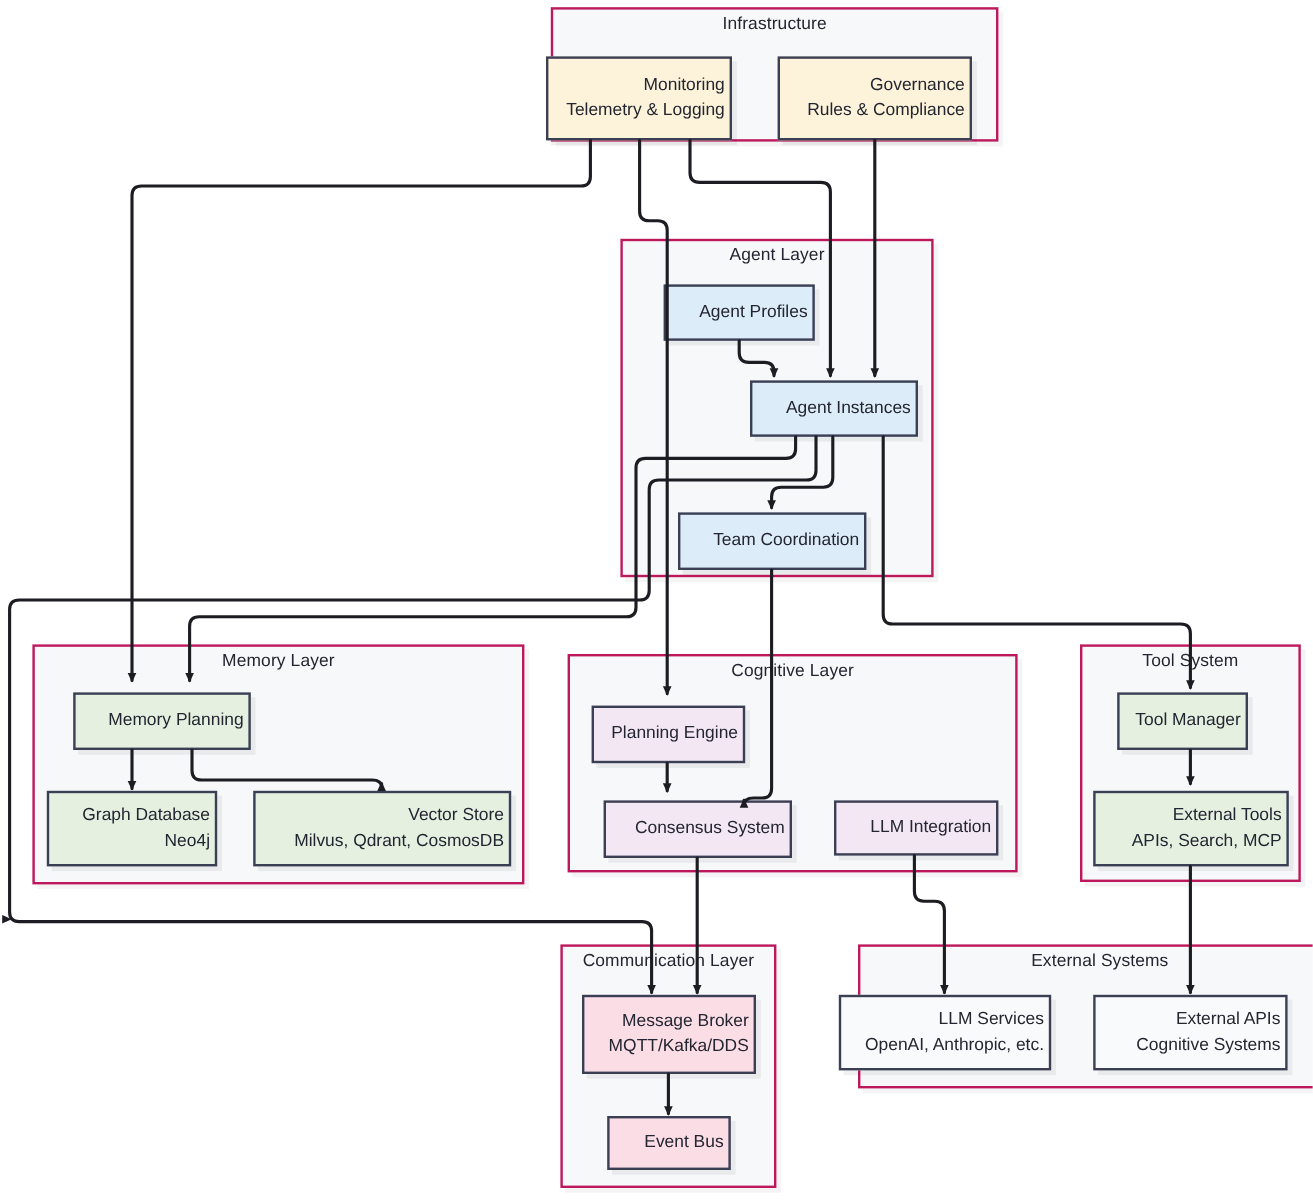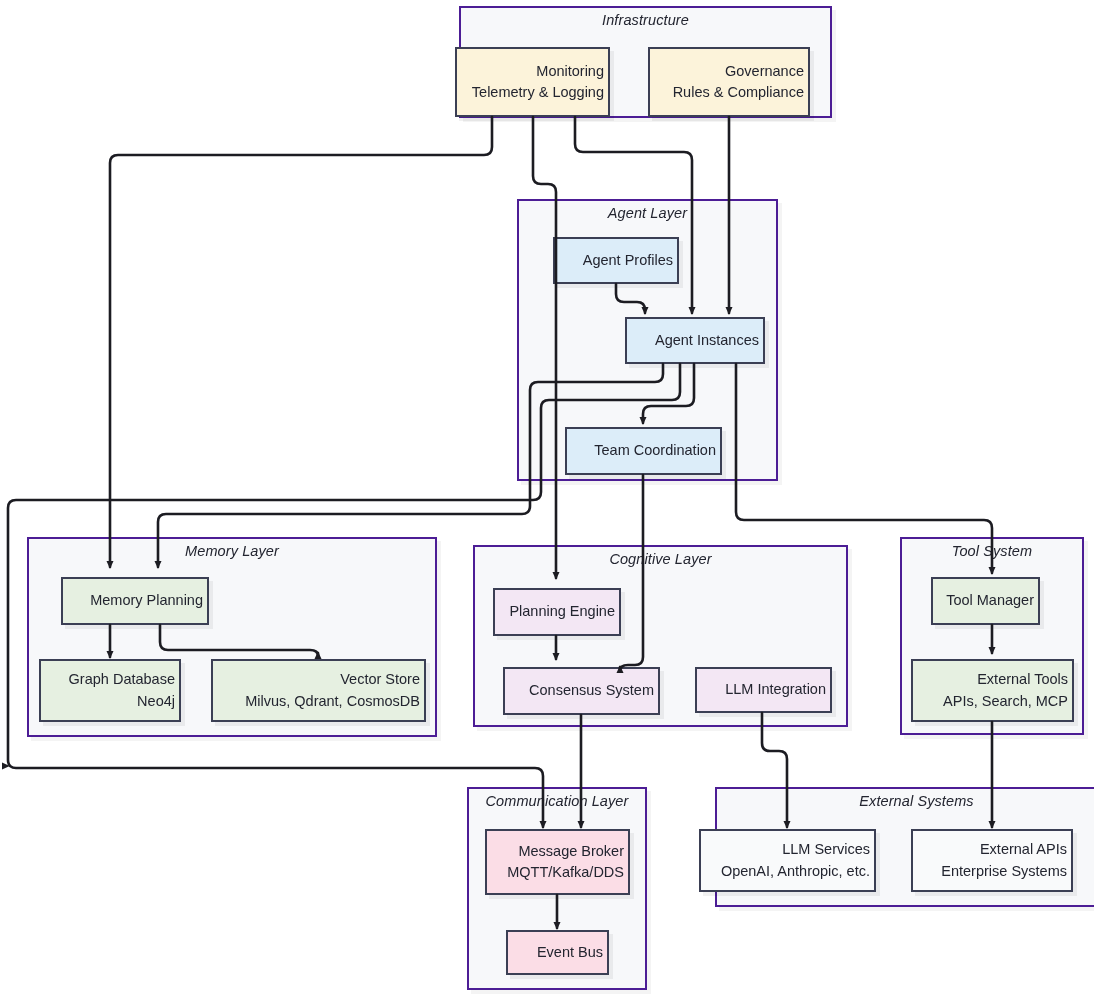--- a/index.html
+++ b/index.html
@@ -23,24 +23,23 @@
     left: 0; top: 0;
     width: 1094px;
     height: 1000px;
     pointer-events: none;
     z-index: 5;
   }
   .cluster {
     position: absolute;
     box-sizing: border-box;
     background: #f7f8fa;
-    border: 2px solid #4c1d95;
+    border: 2px solid #be185d;
     z-index: 1;
     box-shadow: 4px 4px 0 rgba(0,0,0,0.045);
-    font-style: italic;
   }
   .cluster-label {
     position: absolute;
     left: 0;
     right: 0;
     top: 4px;
     text-align: center;
     font-size: 14.5px;
     color: #232530;
     letter-spacing: 0.1px;
@@ -229,16 +228,16 @@
     <span>Event Bus</span>
   </div>
 
   <div class="node fill-plain" style="left:699px; top:829px; width:177px; height:63px;">
     <span>LLM Services</span>
     <span class="l2">OpenAI, Anthropic, etc.</span>
   </div>
 
   <div class="node fill-plain" style="left:911px; top:829px; width:162px; height:63px;">
     <span>External APIs</span>
-    <span class="l2">Enterprise Systems</span>
+    <span class="l2">Cognitive Systems</span>
   </div>
 
 </div>
 
 </body></html>

